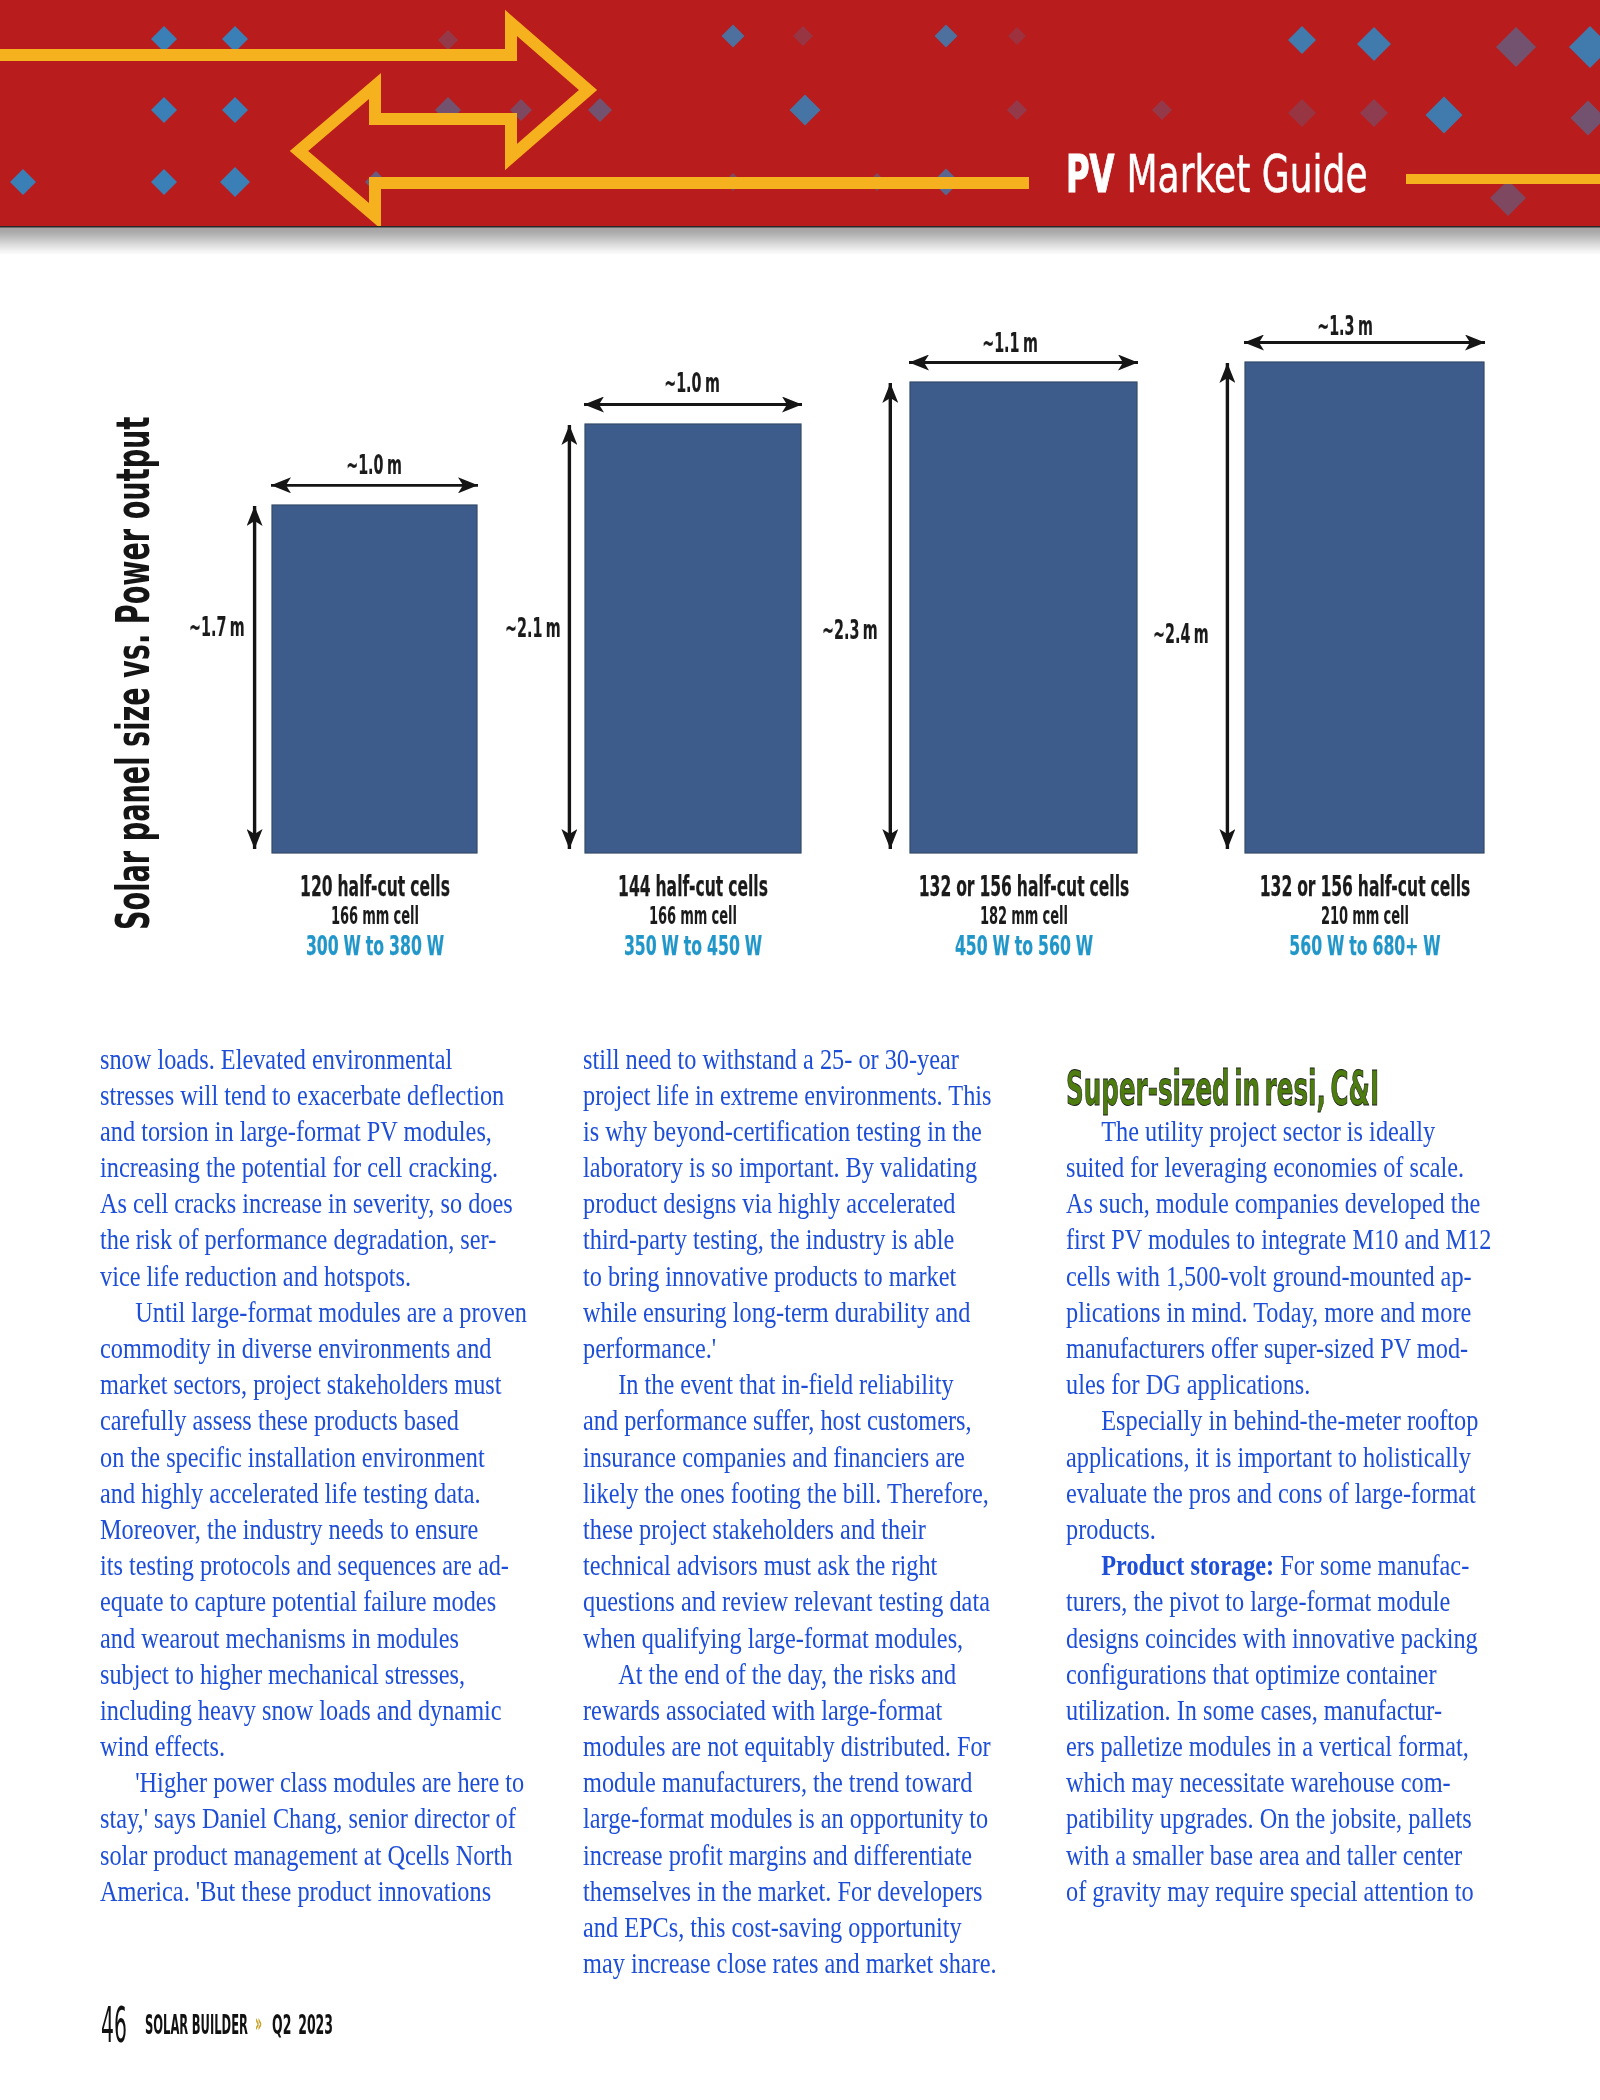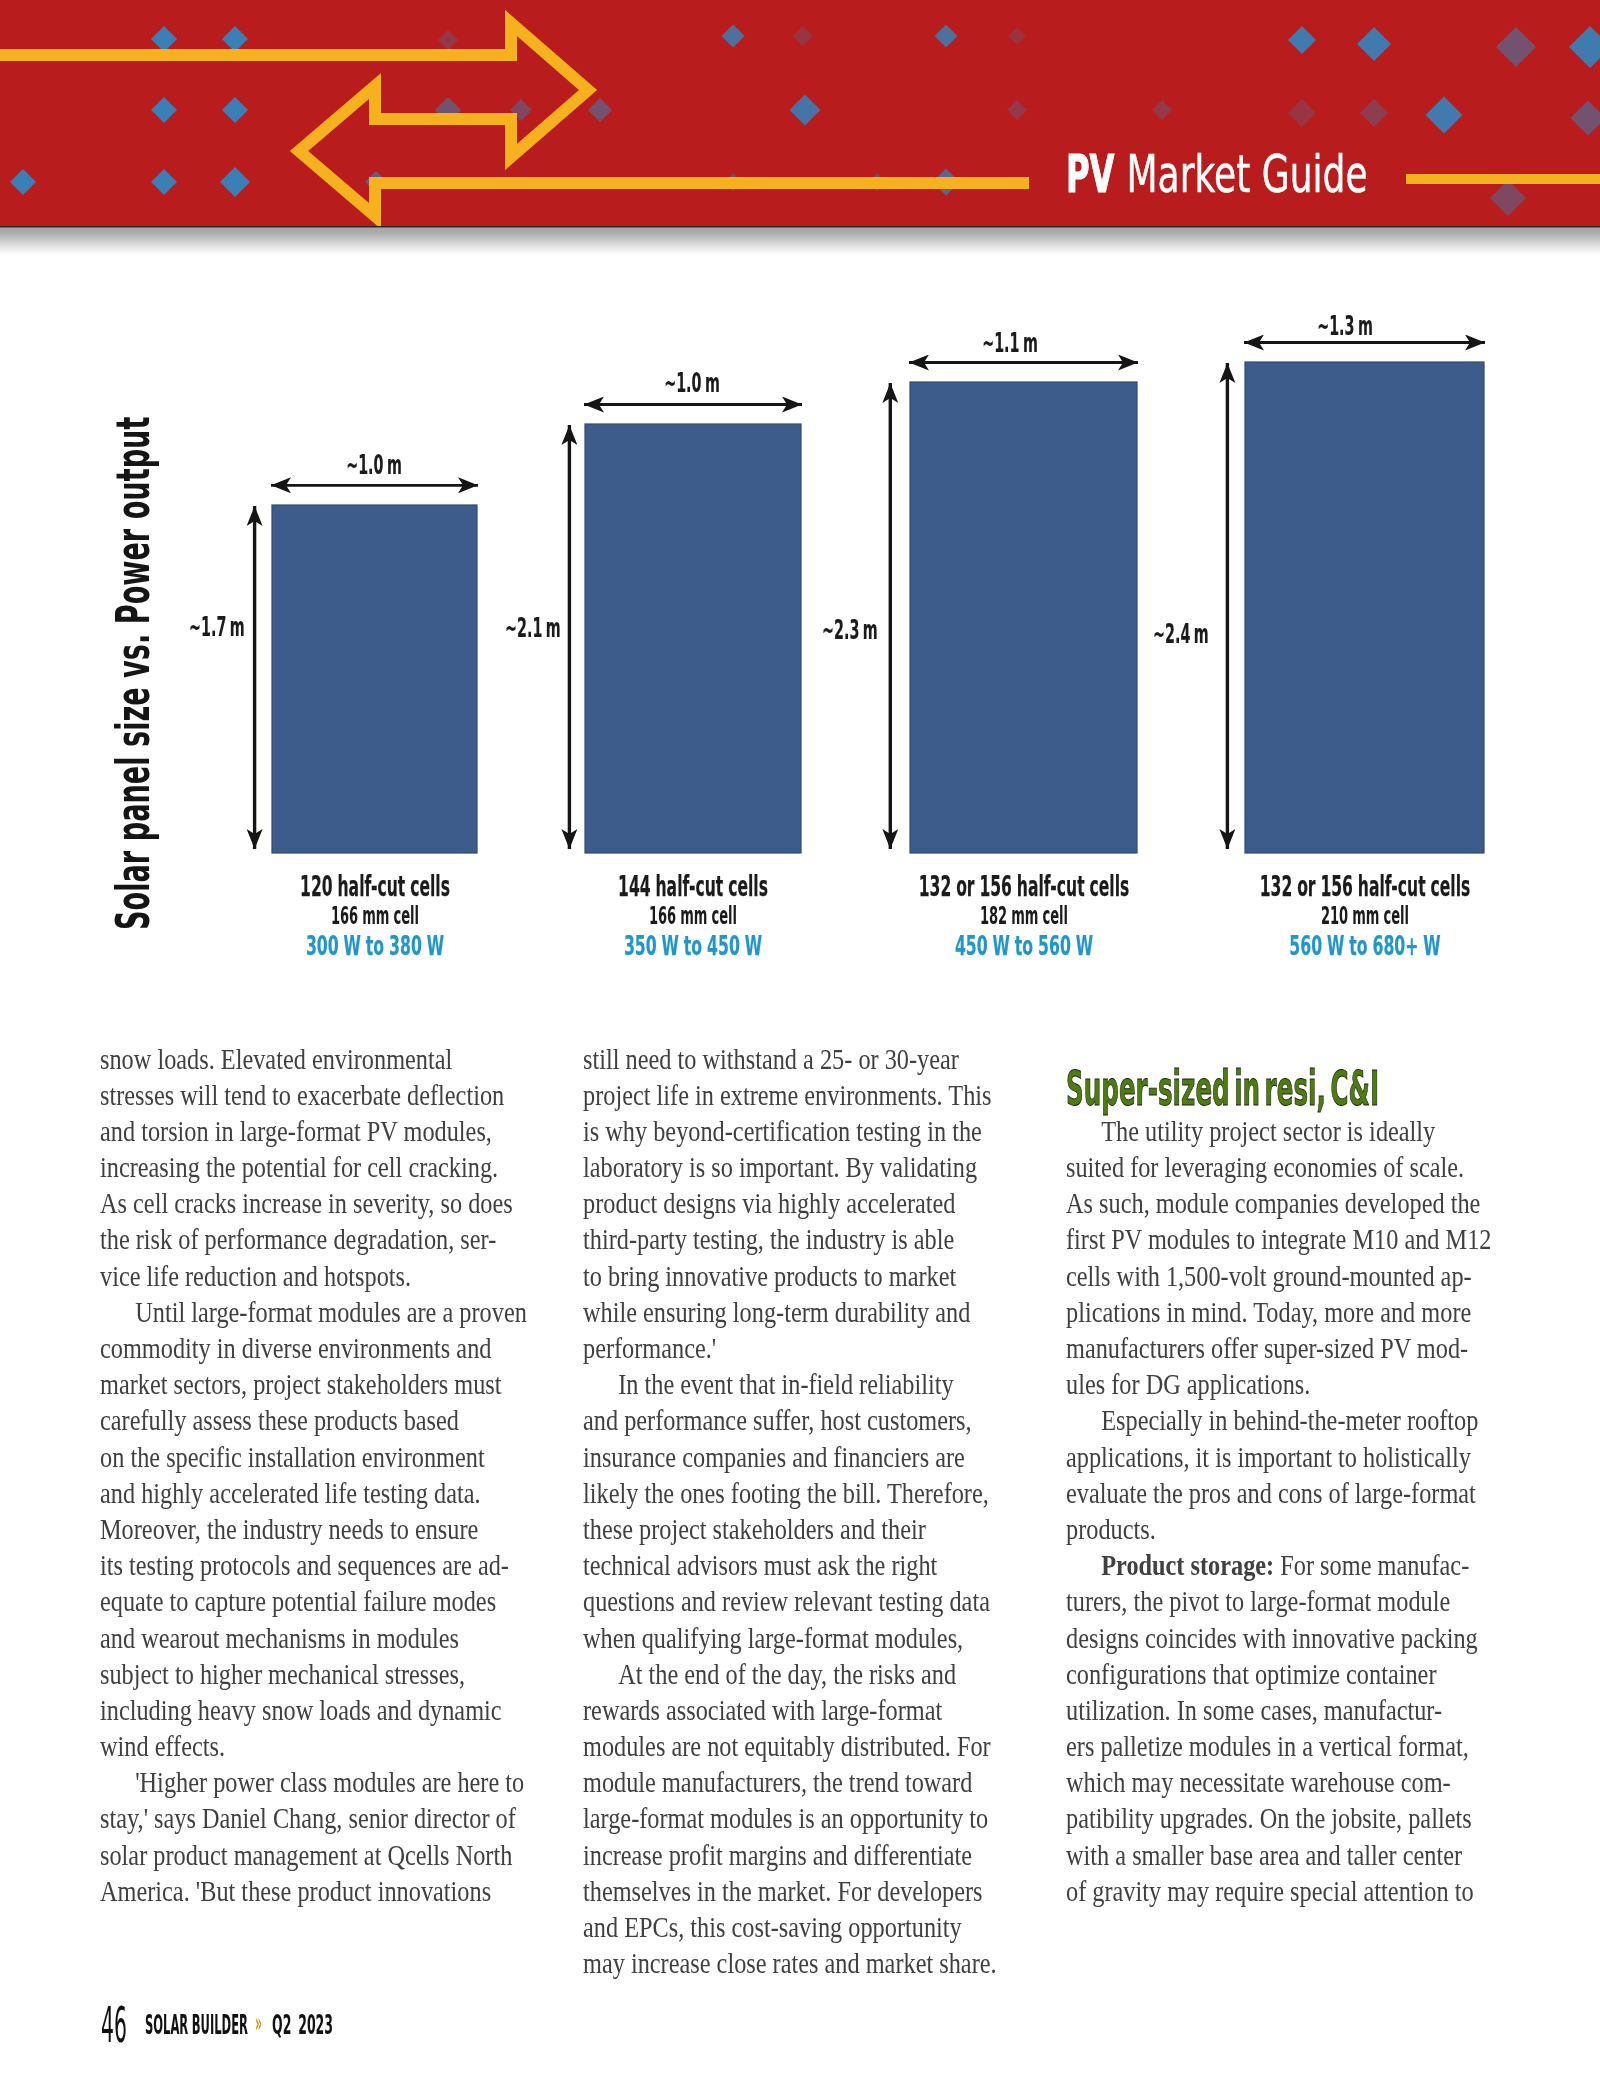--- a/index.html
+++ b/index.html
@@ -41,21 +41,21 @@
   .cap .l3{font-size:27px;line-height:27px;top:58.5px;word-spacing:-1px;color:#2196C9;
        transform:scaleX(0.582);-webkit-text-stroke:0.25px #2196C9;}
   #ylabel{position:absolute;left:110px;top:930px;font-family:"DejaVu Sans",sans-serif;font-weight:bold;
        font-size:46.5px;line-height:46.5px;color:#151515;white-space:nowrap;
        transform-origin:0 0;transform:rotate(-90deg);}
   #ylabel .sq{transform:scaleX(0.584);}
 
   
   .col{position:absolute;top:1040.5px;width:520px;}
   #col1{left:100px;} #col2{left:583px;} #col3{left:1066px;}
-  .col .para{margin:0;font-family:"Liberation Serif",serif;font-size:29px;line-height:36.2px;color:#404040;}
+  .col .para{margin:0;font-family:"Liberation Serif",serif;font-size:29px;line-height:36.2px;color:#1d4ed8;}
   .col .para .ln{display:block;transform-origin:0 50%;transform:scaleX(0.838);white-space:nowrap;height:36.2px;}
   .col .para.ind .ln:first-child{text-indent:42px;}
   .col .para b{font-weight:bold;}
   .col h2{margin:0;padding:0;font-family:"DejaVu Sans",sans-serif;font-weight:bold;
       font-size:48px;line-height:36.2px;height:72.4px;color:#4d7c0f;padding-top:29.8px;box-sizing:border-box;overflow:visible;}
   .col h2 .sq{transform:scaleX(0.513);word-spacing:-8px;-webkit-text-stroke:0.9px #1b1b1b;}
 
   
   #footer{position:absolute;left:101.3px;top:1994px;height:60px;white-space:nowrap;
       font-family:"DejaVu Sans",sans-serif;color:#111;}

